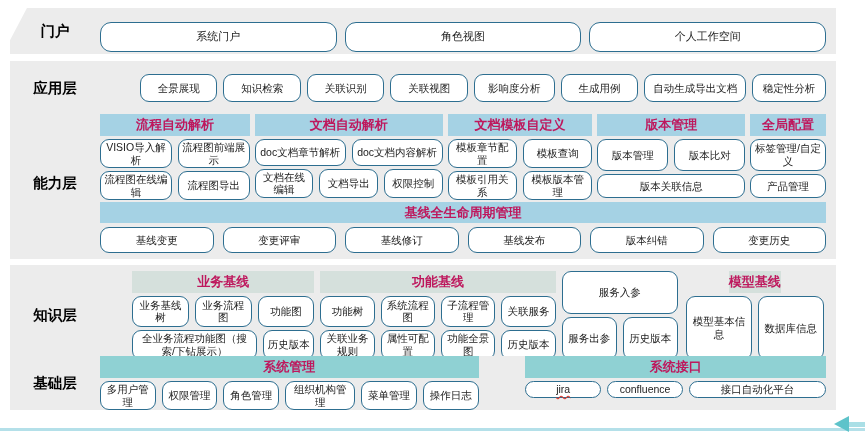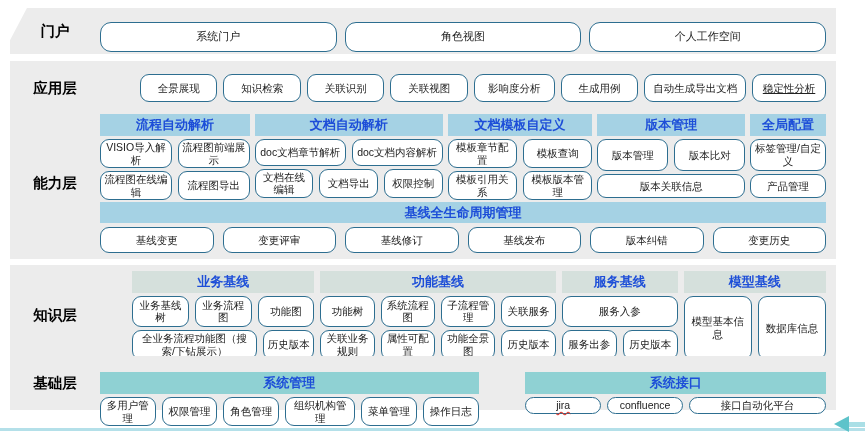--- a/index.html
+++ b/index.html
@@ -12,61 +12,61 @@
                  font-weight:bold; font-size:14.5px; color:#000; flex:0 0 90px; }
   .content { flex:1; padding:6px 10px 6px 0; min-width:0; display:flex; }
 
   .row { display:flex; gap:6px; min-width:0; }
   .btn { flex:1; background:#fff; border:1.5px solid #2d6e90; border-radius:9px;
          display:flex; align-items:center; justify-content:center; text-align:center;
          font-size:10.5px; line-height:1.2; padding:1px 3px; color:#222; min-width:0; }
 
   .group { display:flex; flex-direction:column; gap:3px; min-width:0; }
   .group-header { display:flex; align-items:center; justify-content:center;
-                  font-weight:bold; font-size:13px; color:#1d4ed8; flex:0 0 22px; }
+                  font-weight:bold; font-size:13px; color:#be185d; flex:0 0 22px; }
   .hdr-blue  { background:#a5d2e4; }
   .hdr-green { background:#d5e0dc; }
   .hdr-teal  { background:#8fd1d3; }
 
   
   .band-portal { top:8px; height:46px; }
   .band-portal .content { align-items:center; }
   .portal-btns { flex:1; gap:8px; }
   .portal-btns .btn { height:30px; border-radius:11px; font-size:11px;margin-top:11px; }
 
   
   .band-app { top:61px; height:54px; }
   .band-app .content { align-items:center;padding-left:40px; }
   .app-btns { flex:1; gap:6px; }
   .app-btns .btn { height:28px; font-size:10.5px; }
   .app-btns .btn:nth-child(7) { flex:1.35; }
   .app-btns .btn:nth-child(5) { flex:1.05; }
-  .app-btns .btn:nth-child(8) { flex:0.95;text-decoration:underline; }
+  .app-btns .btn:nth-child(8) { flex:0.95; }
 
   
   .band-cap { top:108px; height:151px; }
   .band-cap .content { flex-direction:column; gap:4px; }
   .cap-groups { display:flex; gap:5px; flex:1; min-height:0; }
   .cap-r1 { flex:1.3; }
   .cap-r2 { flex:1; }
   .g-flow { flex:150 1 0; } .g-doc { flex:188 1 0; } .g-tpl { flex:145 1 0; }
   .g-ver { flex:148 1 0; } .g-glb { flex:76 1 0; }
   .baseline-header { flex:0 0 21px; }
   .baseline-btns { flex:0 0 26px; gap:9px; }
 
   
   .band-know { top:265px; height:101px; }
   .band-know .content { gap:6px;margin-left:32px; }
   .know-row { flex:1; }
-  .g-biz { flex:192 1 0; } .g-func { flex:248 1 0; } .g-svc { flex:122 1 0; } .g-mdl { flex:150 1 0; }
+  .g-biz { flex:192 1 0; } .g-func { flex:248 1 0; } .g-svc { flex:122 1 0; } .g-mdl { flex:150 1 0;align-items:center; }
   .biz-r2 .btn:first-child { flex:2.7; }
 
   
   .band-found { top:356px; height:54px; }
-  .band-found .content { padding:16px 10px 4px 0; }
+  .band-found .content { padding:0 10px 4px 0; }
   .found-row { display:flex; flex:1; }
   .g-sys { flex:374 0 0; }
   .found-spacer { flex:46 0 0; }
   .g-if { flex:297 0 0; }
   .sys-btns .btn:nth-child(4) { flex:1.3; }
   .if-btns .btn:nth-child(3) { flex:1.9; }
   .if-btns .btn:first-child { text-decoration:underline wavy #d93025; text-underline-offset:2px; }
 
   
   .corner-cut { position:absolute; left:8px; top:6px; width:20px; height:38px;
@@ -215,21 +215,20 @@
           </div>
         <div class="row know-row">
             <div class="btn">关联业务规则</div>
             <div class="btn">属性可配置</div>
             <div class="btn">功能全景图</div>
             <div class="btn">历史版本</div>
           </div>
       </div>
 
       <div class="group g-svc">
-        <div class="group-header hdr-green">服务基线</div>
         <div class="row know-row">
             <div class="btn">服务入参</div>
           </div>
         <div class="row know-row">
             <div class="btn">服务出参</div>
             <div class="btn">历史版本</div>
           </div>
       </div>
 
       <div class="group g-mdl">

